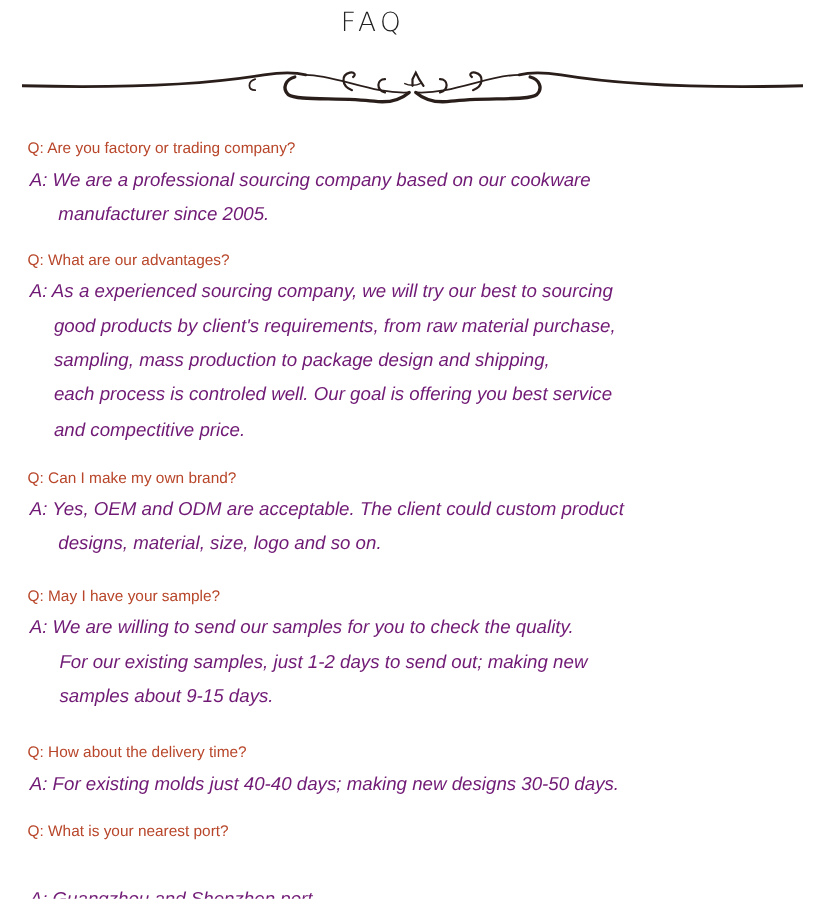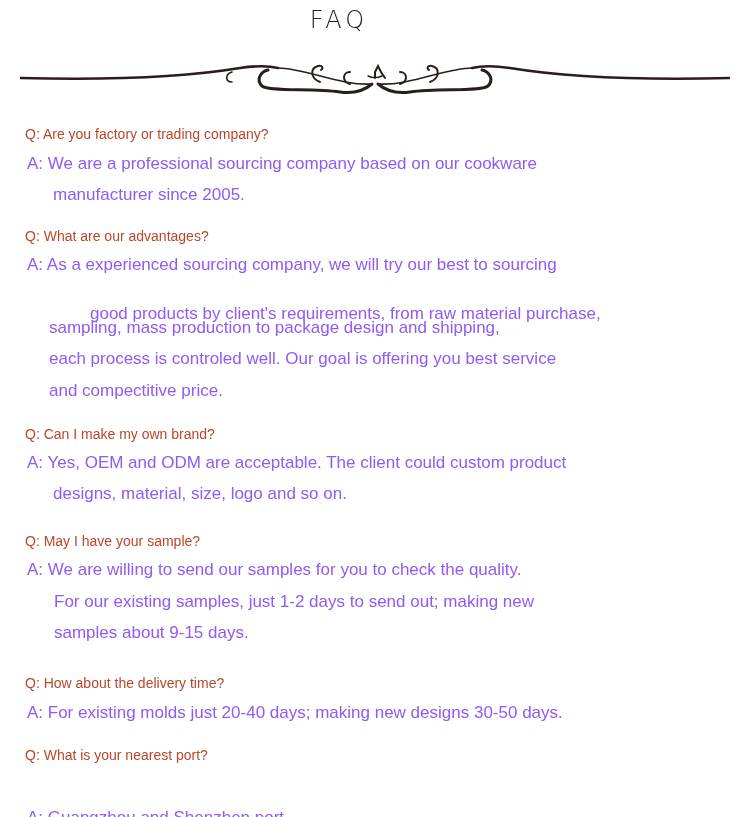--- a/index.html
+++ b/index.html
@@ -43,23 +43,24 @@
     position: absolute;
     left: 25px;
     font-size: 14px;
     color: #b8462a;
     white-space: nowrap;
     line-height: 20px;
   }
   .a {
     position: absolute;
     font-size: 17px;
-    color: #8b5cf6;
+    color: #701a75;
     white-space: nowrap;
     line-height: 20px;
+    font-style: italic;
   }
 </style>
 </head>
 <body>
 
 <div class="title">FAQ</div>
 
 <svg class="ornament" viewBox="0 0 710 40" xmlns="http://www.w3.org/2000/svg">
   <g fill="none" stroke="#2a1e1b" stroke-linecap="round">
 
@@ -87,32 +88,32 @@
 </svg>
 
 <div class="faq">
 
   <div class="q" style="top:124px;">Q: Are you factory or trading company?</div>
   <div class="a" style="top:154px; left:27px;">A: We are a professional sourcing company based on our cookware</div>
   <div class="a" style="top:185px; left:53px;">manufacturer since 2005.</div>
 
   <div class="q" style="top:226px;">Q: What are our advantages?</div>
   <div class="a" style="top:255px; left:27px;">A: As a experienced sourcing company, we will try our best to sourcing</div>
-  <div class="a" style="top:304px; left:49px;margin-left:41px;">good products by client's requirements, from raw material purchase,</div>
+  <div class="a" style="top:287px; left:49px;">good products by client's requirements, from raw material purchase,</div>
   <div class="a" style="top:318px; left:49px;">sampling, mass production to package design and shipping,</div>
   <div class="a" style="top:349px; left:49px;">each process is controled well. Our goal is offering you best service</div>
   <div class="a" style="top:381px; left:49px;">and compectitive price.</div>
 
   <div class="q" style="top:424px;">Q: Can I make my own brand?</div>
   <div class="a" style="top:453px; left:27px;">A: Yes, OEM and ODM are acceptable. The client could custom product</div>
   <div class="a" style="top:484px; left:53px;">designs, material, size, logo and so on.</div>
 
   <div class="q" style="top:531px;">Q: May I have your sample?</div>
   <div class="a" style="top:560px; left:27px;">A: We are willing to send our samples for you to check the quality.</div>
   <div class="a" style="top:592px; left:54px;">For our existing samples, just 1-2 days to send out; making new</div>
   <div class="a" style="top:623px; left:54px;">samples about 9-15 days.</div>
 
   <div class="q" style="top:673px;">Q: How about the delivery time?</div>
-  <div class="a" style="top:703px; left:27px;">A: For existing molds just 20-40 days; making new designs 30-50 days.</div>
+  <div class="a" style="top:703px; left:27px;">A: For existing molds just 40-40 days; making new designs 30-50 days.</div>
 
   <div class="q" style="top:745px;">Q: What is your nearest port?</div>
   <div class="a" style="top:774px; left:27px;margin-top:34px;">A: Guangzhou and Shenzhen port.</div>
 </div>
 
 </body></html>

